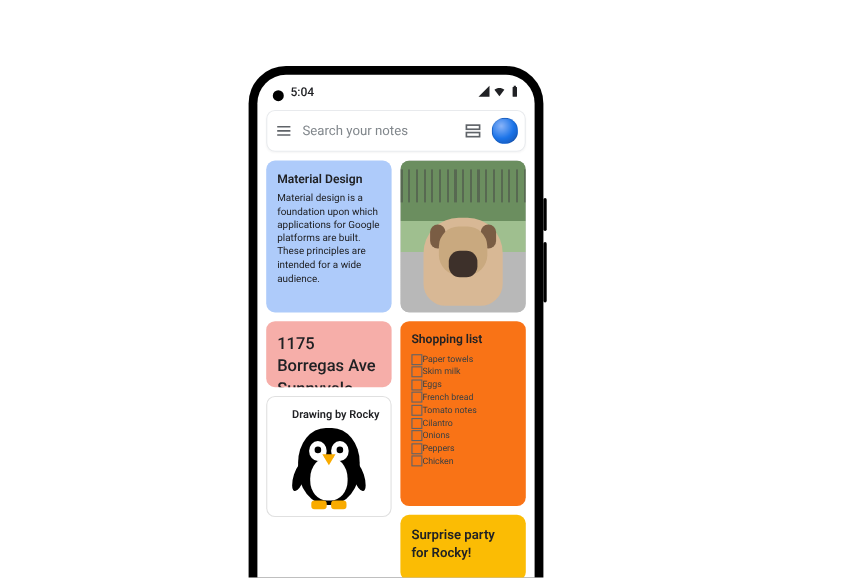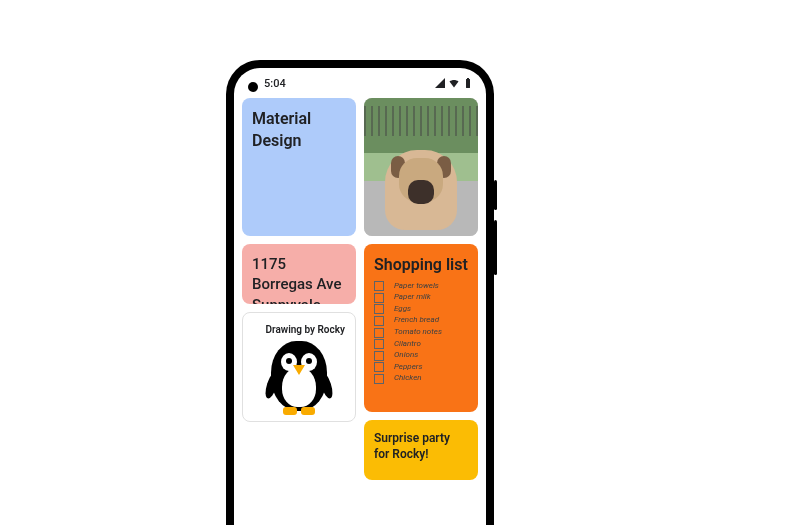--- a/index.html
+++ b/index.html
@@ -21,21 +21,21 @@
   .searchbar .ph{flex:1;font-size:12px;color:#80868b;}
   .searchbar .layout-icon{width:18px;height:18px;color:#5f6368;}
   .searchbar .avatar{width:22px;height:22px;border-radius:50%;background:radial-gradient(circle at 35% 30%,#8ab4f8,#1a73e8 55%,#174ea6);border:1px solid rgba(0,0,0,0.08);}
   
   .section{display:flex;align-items:center;gap:6px;padding:2px 12px 6px;color:#5f6368;font-size:9px;letter-spacing:1px;}
   .section svg{width:10px;height:10px;fill:#5f6368;}
   
   .grid{display:flex;gap:8px;padding:0 8px;}
   .col{flex:1;display:flex;flex-direction:column;gap:8px;width:118px;}
   .card{border-radius:8px;padding:10px;box-sizing:border-box;font-size:9px;line-height:1.35;color:#202124;overflow:hidden;}
-  .card .title{font-size:16px;font-weight:600;margin-bottom:4px;}
+  .card .title{font-size:11px;font-weight:600;margin-bottom:4px;}
   .card.blue{background:#aecbfa;}
   .card.red{background:#f6aea9;}
   .red .title{font-size:15px;font-weight:500;margin:0;line-height:1.35;}
   .card.white{background:#fff;border:1px solid #e0e0e0;}
   .card.yellow{background:#f97316;}
   .card.amber{background:#fbbc04;}
   .card.photo{padding:0;background:#ccc;height:138px;position:relative;}
   
   .dog-bg{position:absolute;inset:0;background:linear-gradient(#6b8e5f 0 40%,#9fbf8f 40% 60%,#b8b8b8 60% 100%);}
   .dog-fence{position:absolute;top:8px;left:0;right:0;height:30px;background:repeating-linear-gradient(90deg,#444 0 2px,transparent 2px 7px);opacity:.5;}
@@ -54,21 +54,21 @@
   .pg-eye.r{right:10px;}
   .pg-pupil{position:absolute;top:5px;left:5px;width:6px;height:6px;background:#000;border-radius:50%;}
   .pg-beak{position:absolute;top:24px;left:50%;transform:translateX(-50%);width:0;height:0;border-left:6px solid transparent;border-right:6px solid transparent;border-top:10px solid #f9ab00;}
   .pg-foot{position:absolute;bottom:-4px;width:14px;height:8px;background:#f9ab00;border-radius:3px;}
   .pg-foot.l{left:12px;}
   .pg-foot.r{right:12px;}
   .pg-wing{position:absolute;top:30px;width:10px;height:28px;background:#000;border-radius:50%;}
   .pg-wing.l{left:-4px;transform:rotate(18deg);}
   .pg-wing.r{right:-4px;transform:rotate(-18deg);}
   
-  .check-item{display:flex;align-items:flex-end;gap:10px;font-size:8px;color:#3c4043;line-height:1.45;font-style:italic;}
+  .check-item{display:flex;align-items:center;gap:0;font-size:8px;color:#3c4043;line-height:1.45;}
   .check-item .box{width:8px;height:8px;border:1px solid #5f6368;flex-shrink:0;}
 </style>
 </head>
 <body>
 
 <div class="stage">
   <div class="phone">
     <div class="side-btn b1"></div>
     <div class="side-btn b2"></div>
     <div class="screen">
@@ -82,26 +82,40 @@
             </svg>
           <svg viewBox="0 0 24 24">
               <path d="M12 21l9-12c-5-4-13-4-18 0l9 12z"></path>
             </svg>
           <svg viewBox="0 0 24 24">
               <path d="M15 4h-1V2h-4v2H9C8 4 8 5 8 5v16c0 1 1 1 1 1h6c1 0 1-1 1-1V5c0-1-1-1-1-1z"></path>
             </svg>
         </div>
       </div>
 
+      <div class="searchbar">
+        <svg class="burger" viewBox="0 0 24 24" fill="none" stroke="currentColor" stroke-width="2">
+            <line x1="4" y1="7" x2="20" y2="7"></line>
+            <line x1="4" y1="12" x2="20" y2="12"></line>
+            <line x1="4" y1="17" x2="20" y2="17"></line>
+          </svg>
+        <div class="ph">Search your notes</div>
+        <svg class="layout-icon" viewBox="0 0 24 24" fill="none" stroke="currentColor" stroke-width="2">
+            <rect x="4" y="5" width="16" height="5"></rect>
+            <rect x="4" y="14" width="16" height="5"></rect>
+          </svg>
+        <div class="avatar"></div>
+      </div>
 
 
       <div class="grid">
         <div class="col">
           <div class="card blue" style="height:138px;">
             <div class="title">Material Design</div>
+            <div>Material design is a foundation upon which applications for Google platforms are built. These principles are intended for a wide audience.</div>
           </div>
           <div class="card red" style="height:60px;">
             <div class="title">1175 Borregas Ave Sunnyvale, CA 94089</div>
           </div>
           <div class="card white" style="height:110px;text-align:right;">
             <div class="title" style="font-size:10px;">Drawing by Rocky</div>
             <div class="penguin">
               <div class="pg-body"></div>
               <div class="pg-belly"></div>
               <div class="pg-eye l">
@@ -133,21 +147,21 @@
           </div>
           <div class="card yellow" style="height:168px;">
             <div class="title">Shopping list</div>
             <div id="shop-items">
                 <div class="check-item">
                   <span class="box"></span>
                   <span>Paper towels</span>
                 </div>
                 <div class="check-item">
                   <span class="box"></span>
-                  <span>Paper milk</span>
+                  <span>Skim milk</span>
                 </div>
                 <div class="check-item">
                   <span class="box"></span>
                   <span>Eggs</span>
                 </div>
                 <div class="check-item">
                   <span class="box"></span>
                   <span>French bread</span>
                 </div>
                 <div class="check-item">

